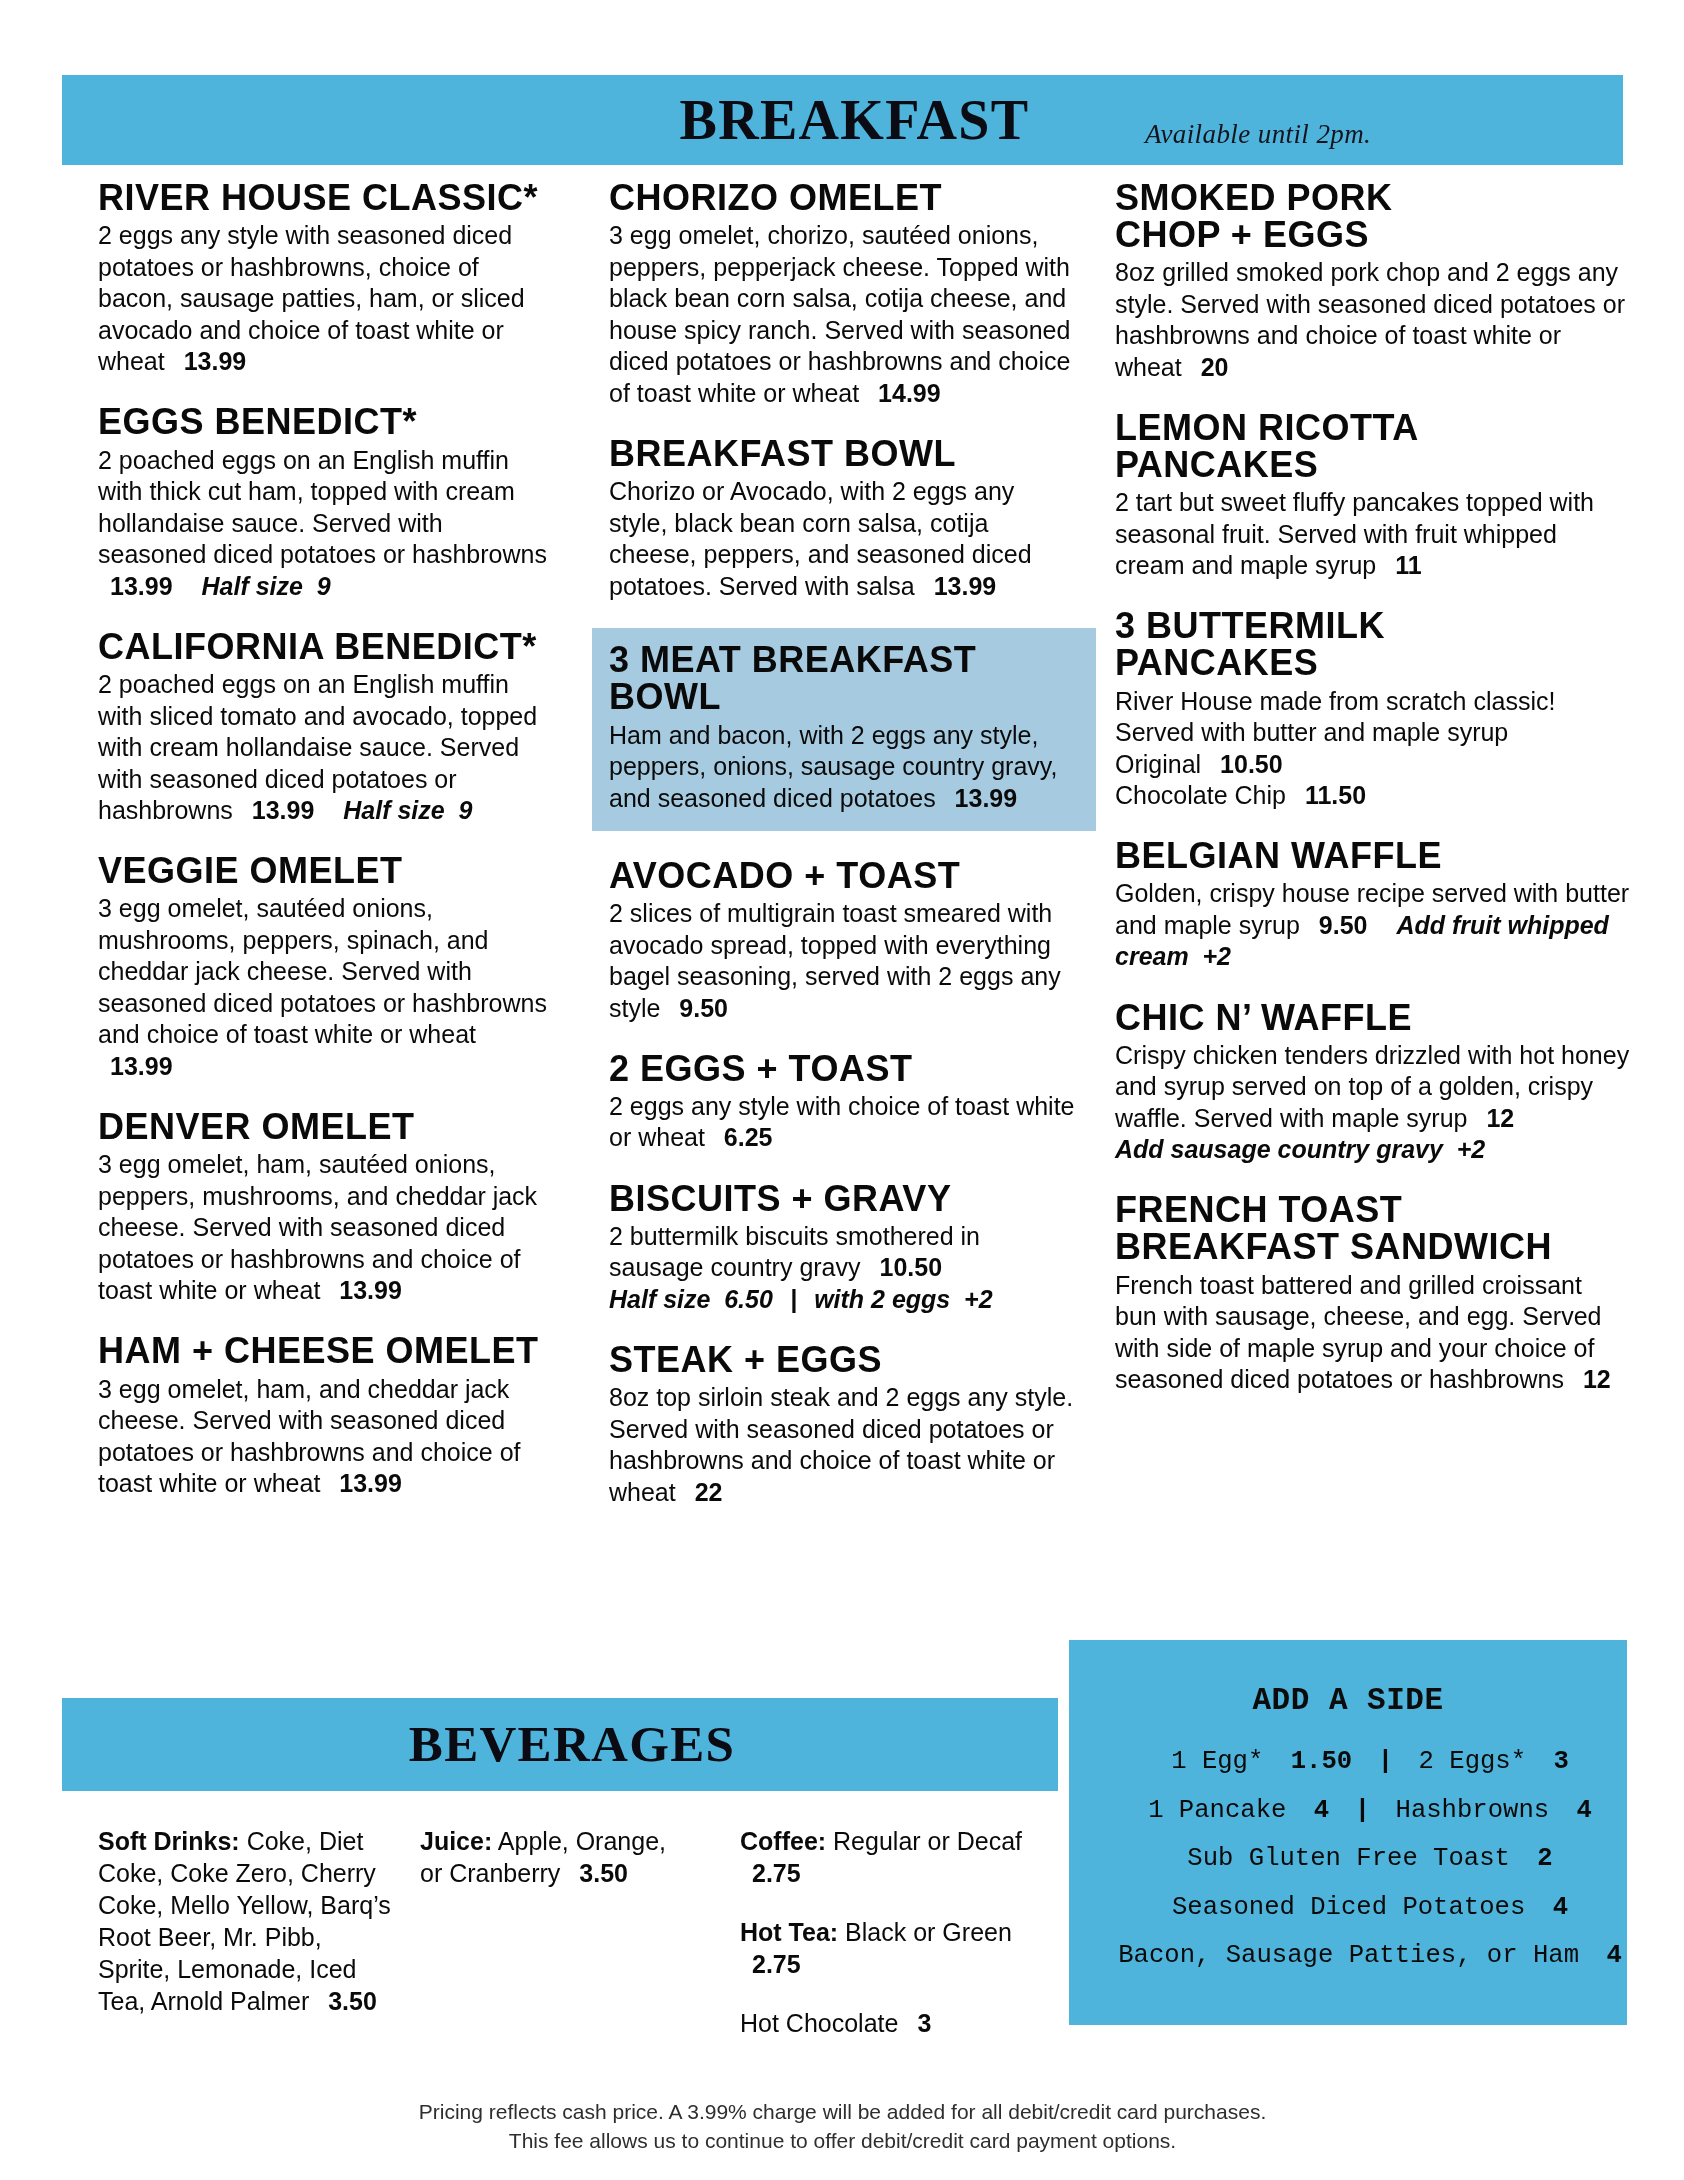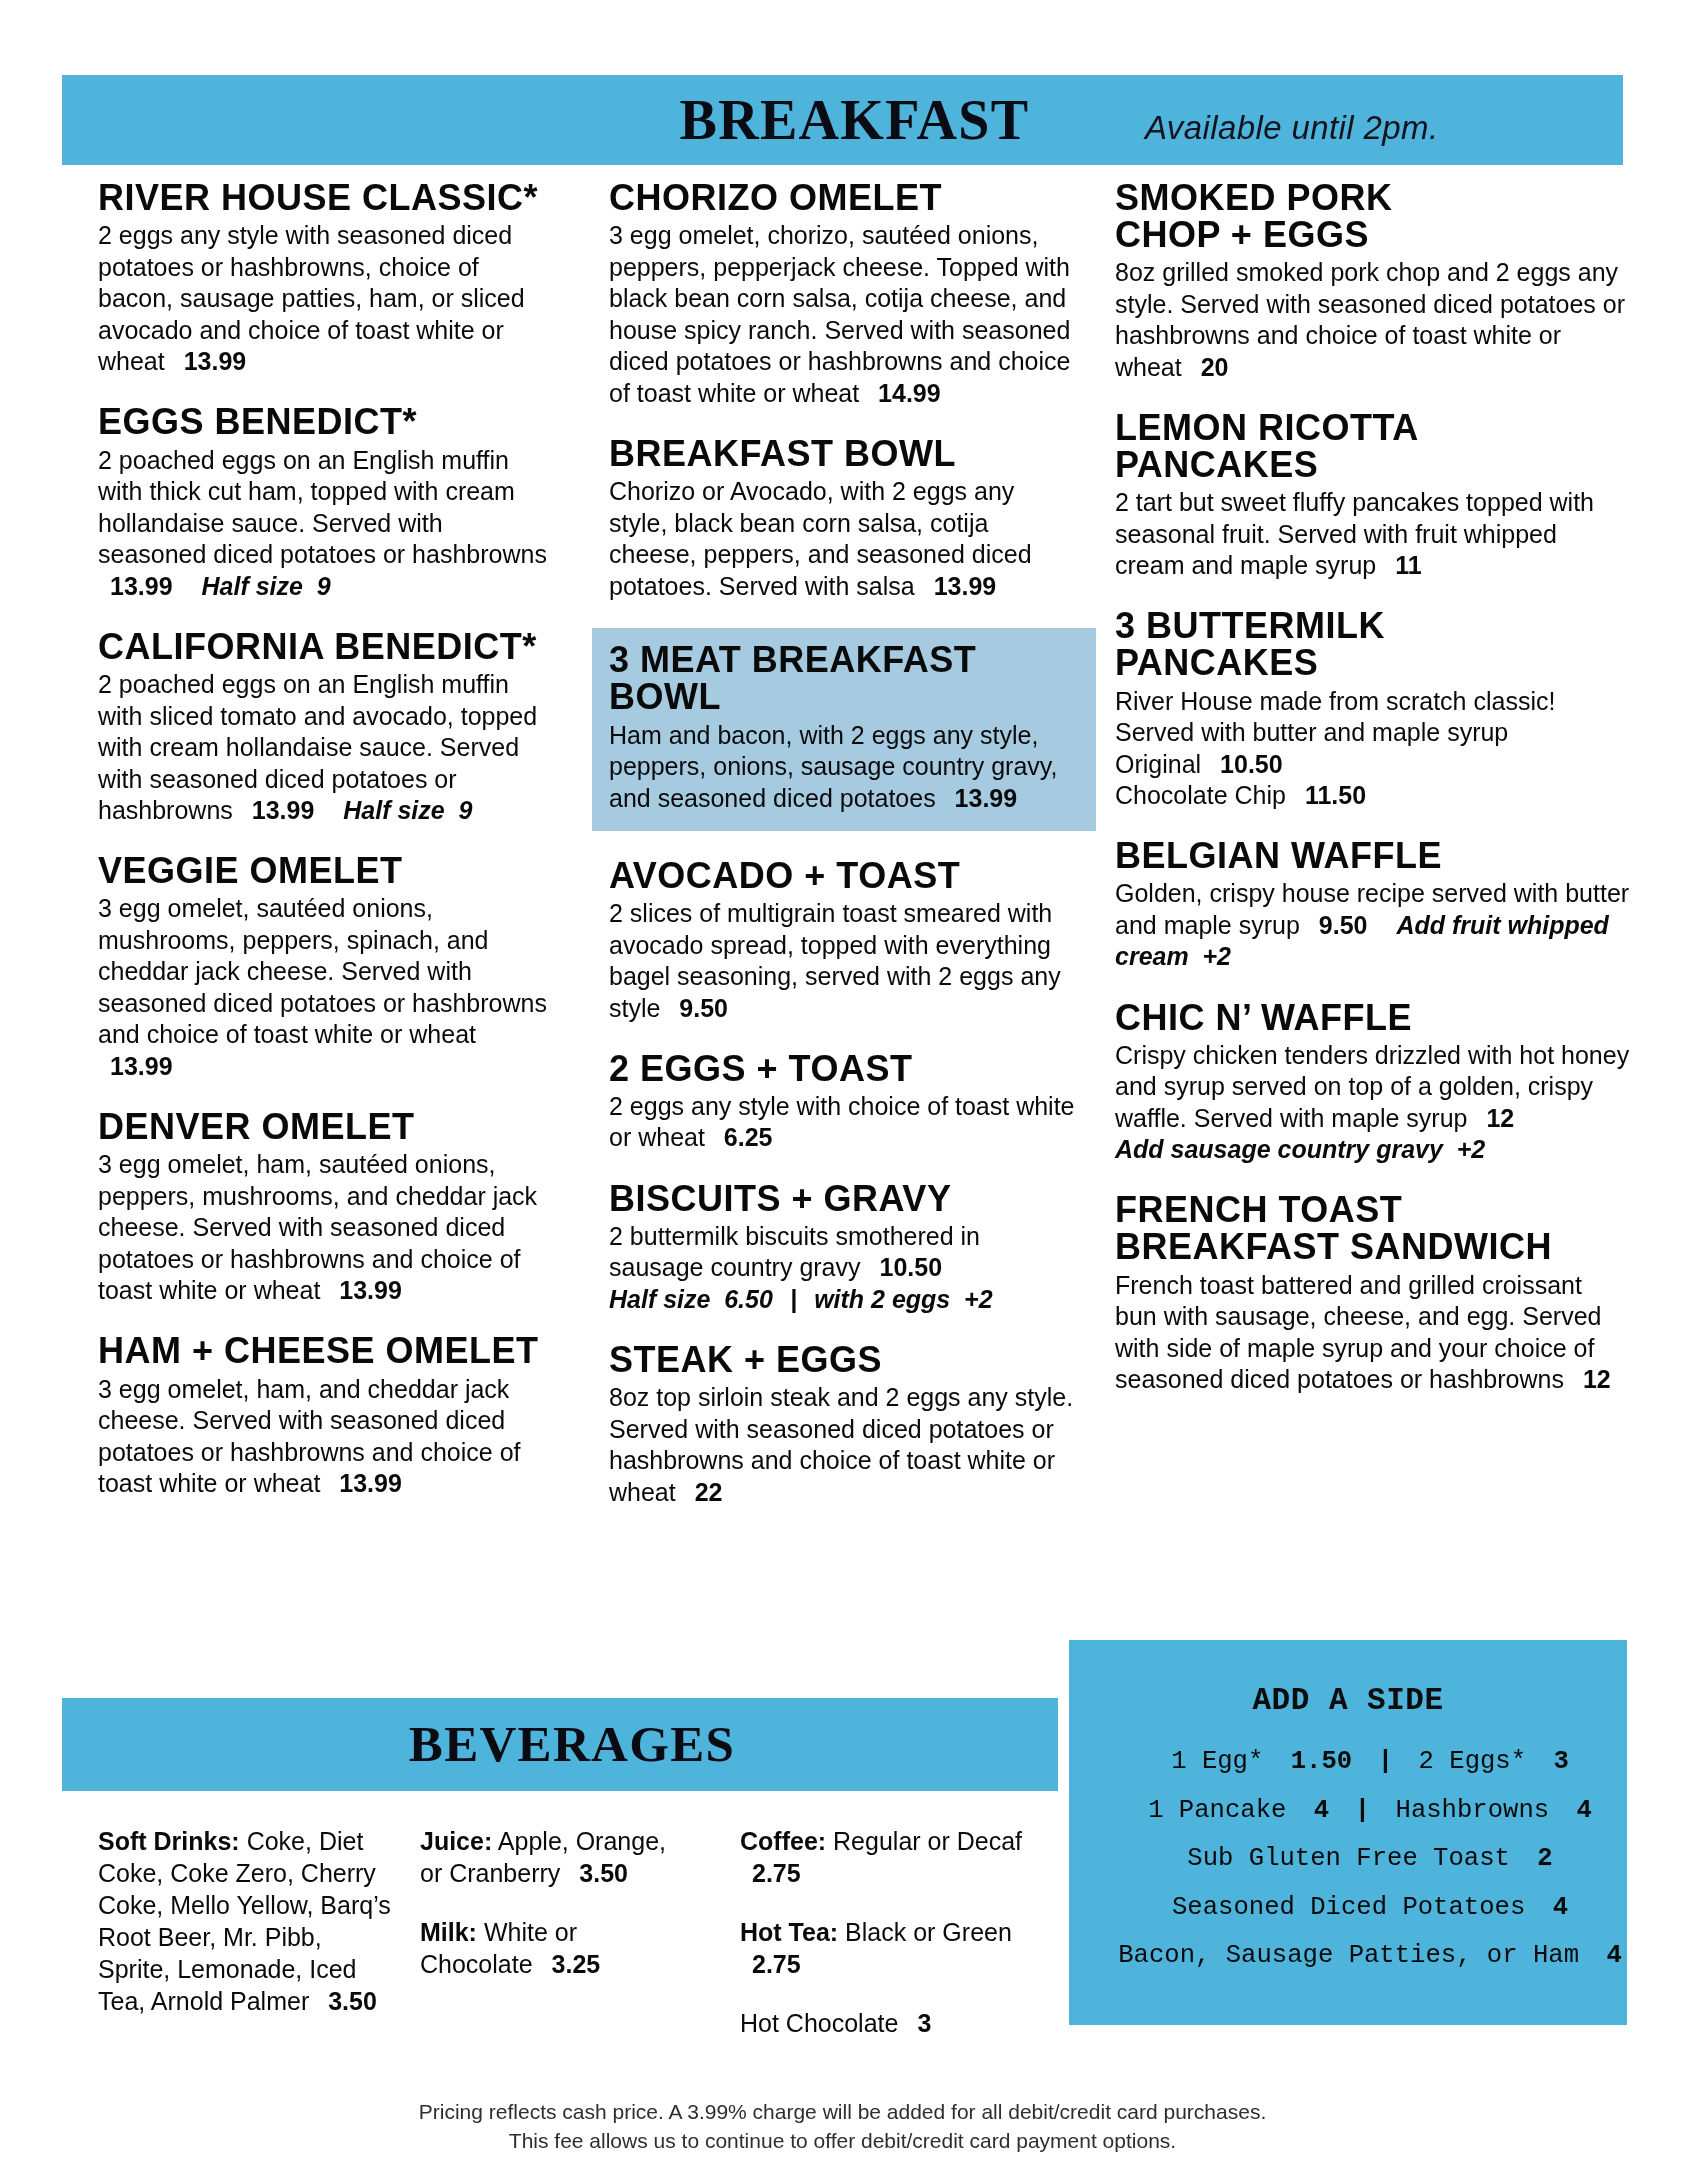--- a/index.html
+++ b/index.html
@@ -5,22 +5,22 @@
   html,body{margin:0;padding:0;background:#ffffff;}
   .page{position:relative;width:1685px;height:2181px;background:#fff;overflow:hidden;
         font-family:"Liberation Sans",sans-serif;color:#0a0a0a;}
 
   
   .banner{position:absolute;}
   #top-banner{left:62px;top:75px;width:1561px;height:90px;}
   .banner-title{position:absolute;left:0;right:0;top:0;text-align:center;
     font-family:"Liberation Serif",serif;font-weight:700;font-size:56px;
     line-height:90px;letter-spacing:1.3px;color:#0b0b14;margin-left:24px;}
-  .banner-subtitle{position:absolute;left:1083px;top:8px;line-height:90px;
-    font-style:italic;font-size:33px;color:#14141e;letter-spacing:0.4px;}
+  .banner-subtitle{position:absolute;left:1083px;top:14px;line-height:90px;
+    font-style:italic;font-size:27px;color:#14141e;letter-spacing:0.4px;font-family:Liberation Serif, serif;}
 
   #beverages-banner{left:62px;top:1698px;width:996px;height:93px;}
   #beverages-banner .banner-title{font-size:51px;line-height:93px;}
 
   
   #menu-columns{position:absolute;left:98px;top:179px;display:flex;align-items:flex-start;}
   .menu-col{flex:none;}
   .col1{width:451px;margin-right:60px;}
   .col2{width:468px;margin-right:38px;}
   .col3{width:515px;}
@@ -161,21 +161,20 @@
   <div class="banner" id="beverages-banner" style="background-color: rgb(79, 180, 220);">
     <div class="banner-title">BEVERAGES</div>
   </div>
 
   <div id="beverages-columns">
       <div class="bev-col b1">
         <p class="bev-entry"><span class="seg seg-label">Soft Drinks:</span> <span class="seg seg-normal">Coke, Diet Coke, Coke Zero, Cherry Coke, Mello Yellow, Barq’s Root Beer, Mr. Pibb, Sprite, Lemonade, Iced Tea, Arnold Palmer</span> <span class="seg seg-price">3.50</span> </p>
       </div>
       <div class="bev-col b2">
         <p class="bev-entry"><span class="seg seg-label">Juice:</span> <span class="seg seg-normal">Apple, Orange, or Cranberry</span> <span class="seg seg-price">3.50</span> </p>
-        <p class="bev-entry"><span class="seg seg-label">Milk:</span> <span class="seg seg-normal">White or Chocolate</span> <span class="seg seg-price">3.25</span> </p>
       </div>
       <div class="bev-col b3">
         <p class="bev-entry"><span class="seg seg-label">Coffee:</span> <span class="seg seg-normal">Regular or Decaf</span> <span class="seg seg-price">2.75</span> </p>
         <p class="bev-entry"><span class="seg seg-label">Hot Tea:</span> <span class="seg seg-normal">Black or Green</span> <span class="seg seg-price">2.75</span> </p>
         <p class="bev-entry"><span class="seg seg-normal">Hot Chocolate</span> <span class="seg seg-price">3</span> </p>
       </div>
     </div>
 
   <div id="add-a-side" style="background-color: rgb(79, 180, 220);">
     <div class="addside-title">ADD A SIDE</div>

